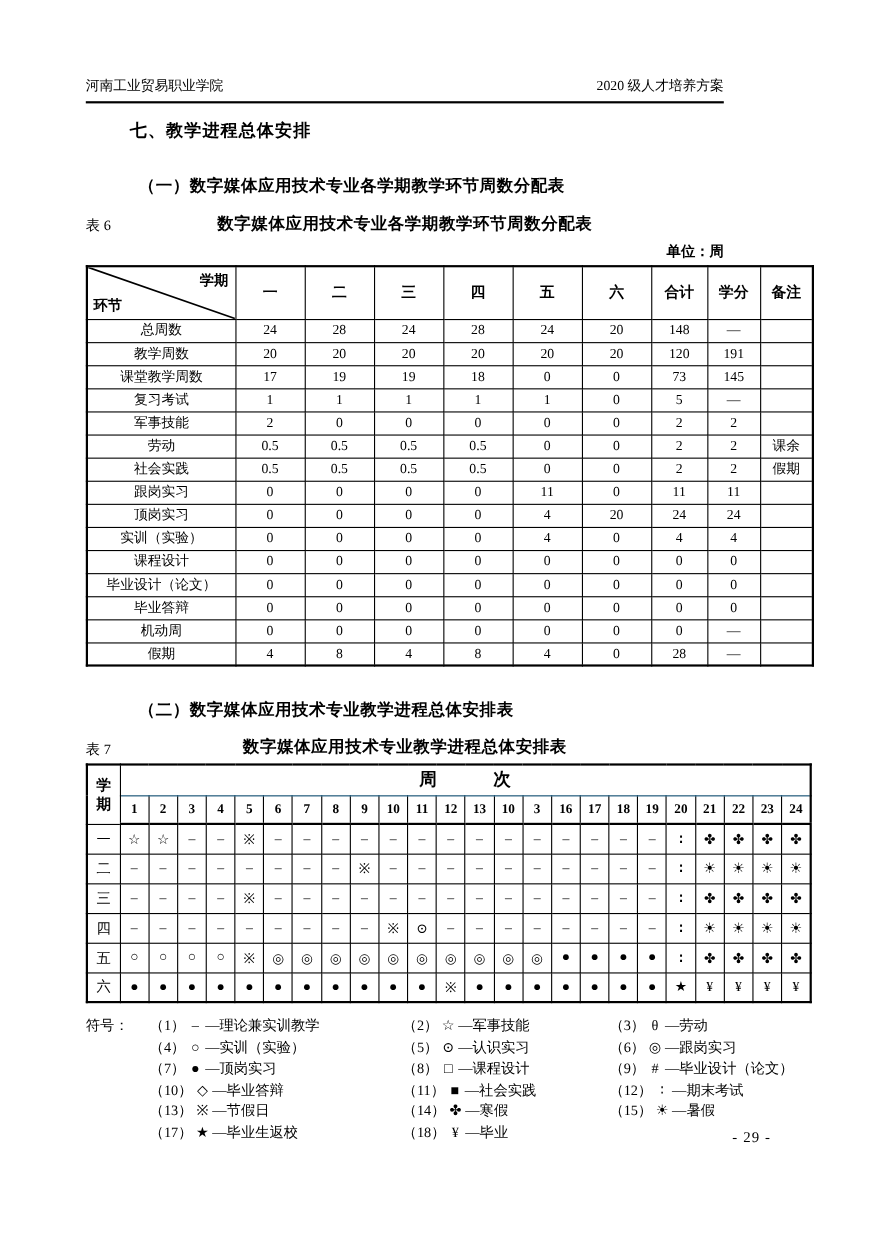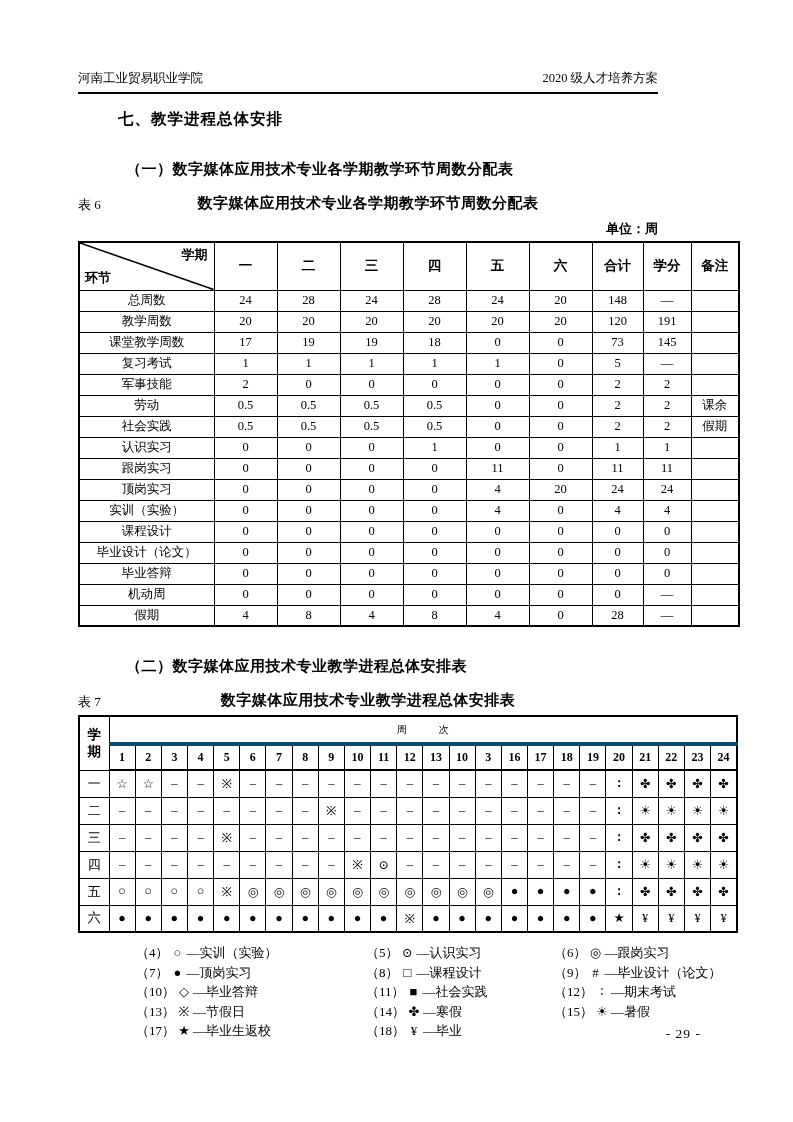--- a/index.html
+++ b/index.html
@@ -36,22 +36,22 @@
   .t6 thead th { height:48px; font-weight:bold; font-size:13.5px; }
   .t6 .corner { position:relative; font-size:13px; }
   .t6 .corner svg { position:absolute; left:0; top:0; width:100%; height:100%; }
   .t6 .corner .c-top  { position:absolute; right:6px; top:3px;  font-weight:bold; }
   .t6 .corner .c-bot  { position:absolute; left:5px; bottom:3px; font-weight:bold; }
 
   
   .t7 { border:2px solid #000; font-size:12.5px; }
   .t7 .sem-head { font-weight:bold; font-size:13.5px; width:30px; line-height:17px;
                   word-break:break-all; padding:0 7px; }
-  .t7 .week-head { font-weight:normal; font-size:10px; height:28px;
-                   letter-spacing:3.2em; text-indent:3.2em; border-bottom:4px solid #0c4a6e; }
+  .t7 .week-head { font-weight:bold; font-size:16px; height:28px;
+                   letter-spacing:3.2em; text-indent:3.2em; border-bottom:1px solid #0c4a6e; }
   .t7 .wnum { height:26px; font-weight:bold; font-size:12px; border-bottom:2px solid #000; }
   .t7 td { height:27px; font-size:12.5px; }
   .t7 .rlabel { font-size:13px; }
   .t7 .sym-sun { font-size:13px; }
   .t7 .sym-colon { font-weight:bold; }
 
   
   .legend { margin-top:10px; font-size:13px; line-height:19.5px; }
   .legend-row { display:grid; grid-template-columns:58px 230px 188px auto; }
   .legend-prefix { grid-column:1; font-weight:normal; }
@@ -193,32 +193,20 @@
             <td>0.5</td>
             <td>0.5</td>
             <td>0.5</td>
             <td>0</td>
             <td>0</td>
             <td>2</td>
             <td>2</td>
             <td>假期</td>
           </tr>
           <tr>
-            <td class="lbl">认识实习</td>
-            <td>0</td>
-            <td>0</td>
-            <td>0</td>
-            <td>1</td>
-            <td>0</td>
-            <td>0</td>
-            <td>1</td>
-            <td>1</td>
-            <td></td>
-          </tr>
-          <tr>
             <td class="lbl">跟岗实习</td>
             <td>0</td>
             <td>0</td>
             <td>0</td>
             <td>0</td>
             <td>11</td>
             <td>0</td>
             <td>11</td>
             <td>11</td>
             <td></td>
@@ -511,20 +499,26 @@
             <td>¥</td>
             <td>¥</td>
             <td>¥</td>
             <td>¥</td>
           </tr>
         </tbody>
     </table>
 
     <div class="legend">
         <div class="legend-row">
+          <span class="legend-prefix">符号：</span>
+          <span class="legend-item"><span class="no">（1）</span><span class="sym">–</span><span class="desc">—理论兼实训教学</span></span>
+          <span class="legend-item"><span class="no">（2）</span><span class="sym">☆</span><span class="desc">—军事技能</span></span>
+          <span class="legend-item"><span class="no">（3）</span><span class="sym">θ</span><span class="desc">—劳动</span></span>
+        </div>
+        <div class="legend-row">
           <span class="legend-prefix"></span>
           <span class="legend-item"><span class="no">（4）</span><span class="sym">○</span><span class="desc">—实训（实验）</span></span>
           <span class="legend-item"><span class="no">（5）</span><span class="sym">⊙</span><span class="desc">—认识实习</span></span>
           <span class="legend-item"><span class="no">（6）</span><span class="sym">◎</span><span class="desc">—跟岗实习</span></span>
         </div>
         <div class="legend-row">
           <span class="legend-prefix"></span>
           <span class="legend-item"><span class="no">（7）</span><span class="sym">●</span><span class="desc">—顶岗实习</span></span>
           <span class="legend-item"><span class="no">（8）</span><span class="sym">□</span><span class="desc">—课程设计</span></span>
           <span class="legend-item"><span class="no">（9）</span><span class="sym">#</span><span class="desc">—毕业设计（论文）</span></span>

